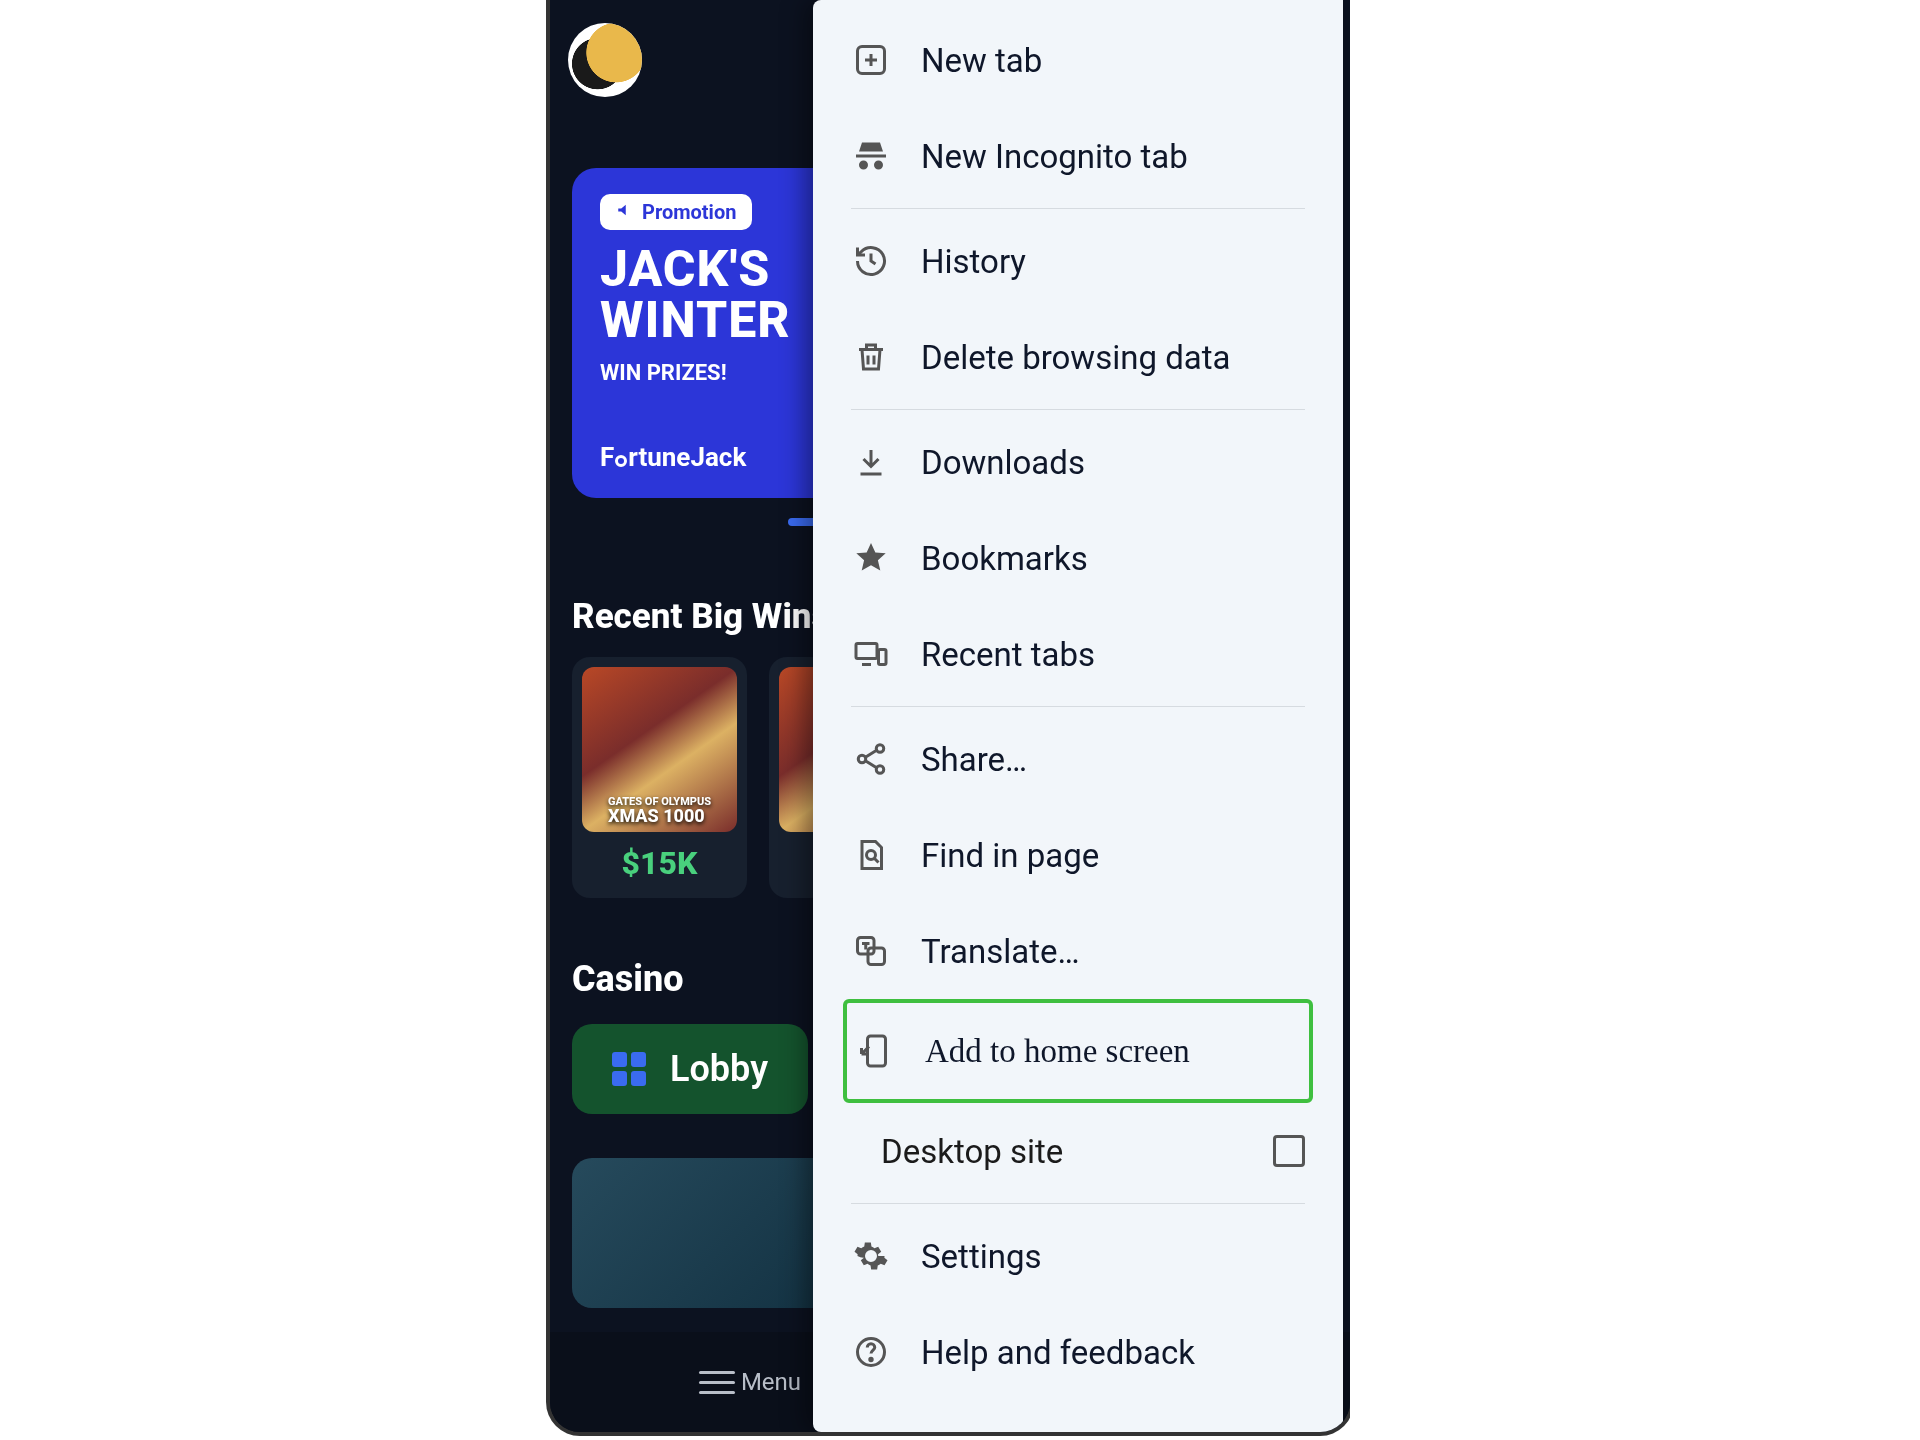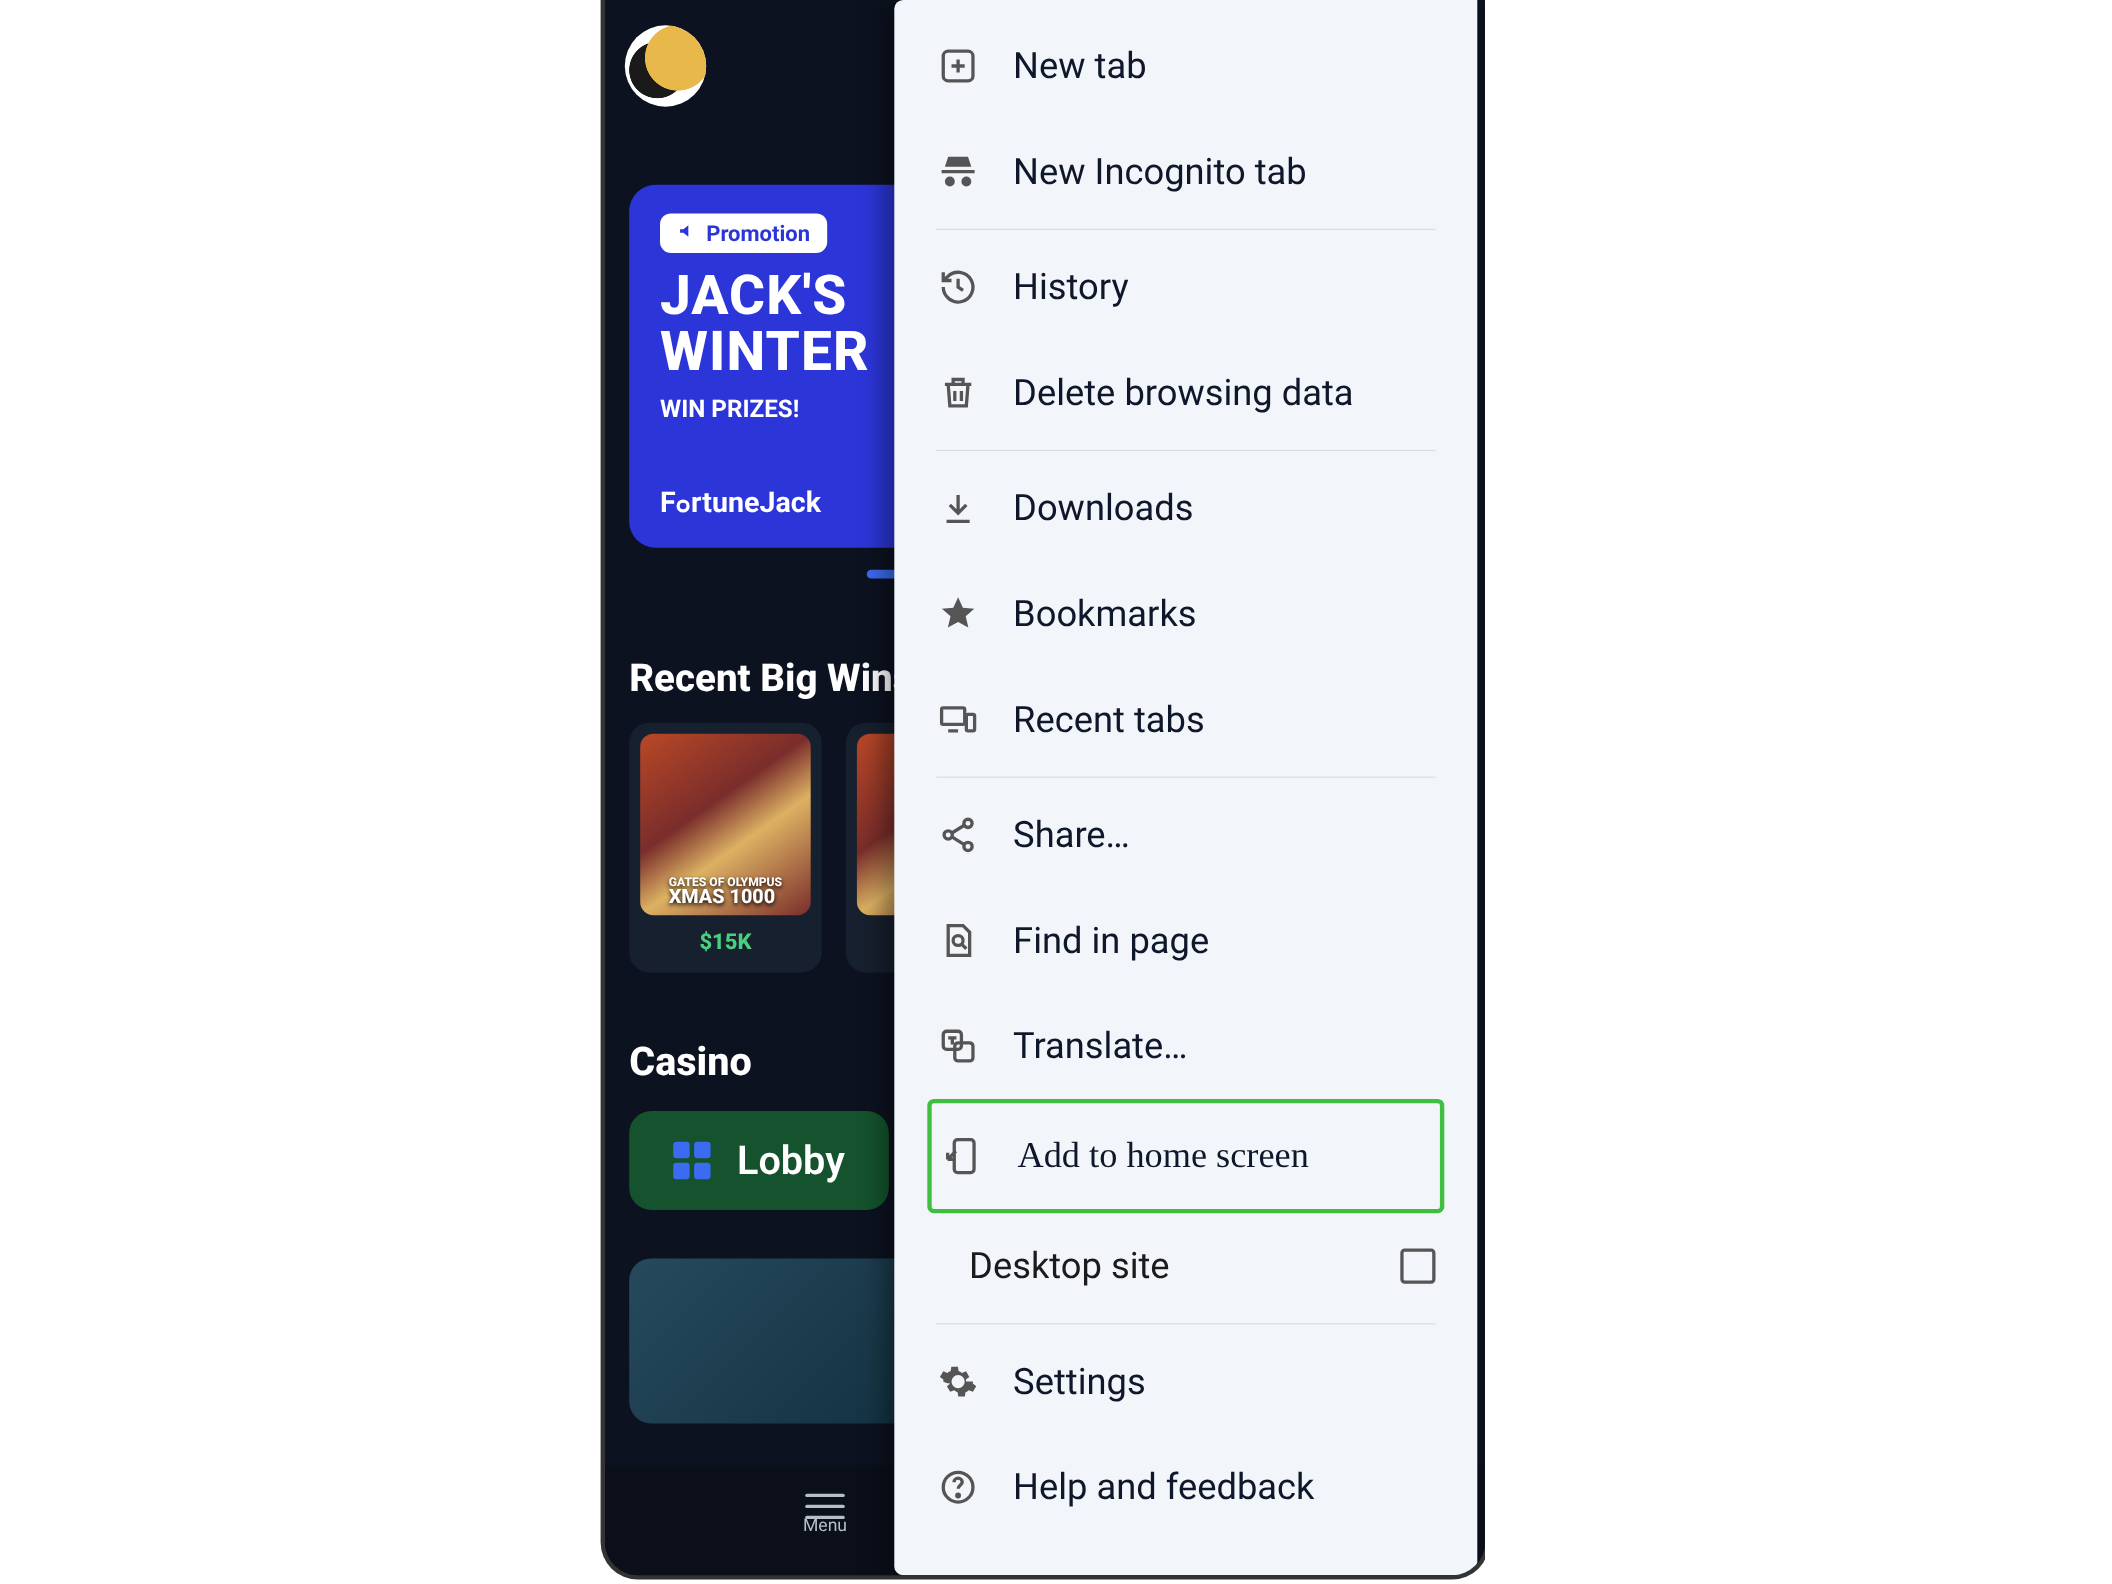--- a/index.html
+++ b/index.html
@@ -128,21 +128,21 @@
     align-items:flex-end;
     justify-content:center;
   }
   .win-thumb-label{
     color:#fff;font-weight:800;font-size:18px;
     text-shadow:0 2px 4px #000;
     line-height:1.05;
     padding-bottom:6px;
     text-align:left;
   }
-  .win-amount{color:#49d07d;font-size:20px;font-weight:800;margin-top:12px;}
+  .win-amount{color:#49d07d;font-size:32px;font-weight:800;margin-top:12px;}
   .casino-title{color:#fff;font-size:36px;font-weight:800;margin:60px 22px 24px;}
   .lobby-chip{
     margin:0 22px;
     background:#14532d;
     border-radius:20px;
     display:inline-flex;
     align-items:center;
     gap:24px;
     padding:24px 40px;
     color:#fff;font-size:36px;font-weight:600;
@@ -158,21 +158,21 @@
     border-radius:20px;
     background:linear-gradient(135deg,#264a5c,#0d2a3a 60%,#1a3545);
     position:relative;overflow:hidden;
   }
   .bottom-nav{
     position:absolute;left:0;right:0;bottom:0;height:100px;
     background:#0a0f1a;
     display:flex;
   }
   .nav-item{
-    flex:1;display:flex;flex-direction:column;align-items:center;justify-content:center;color:#b8bec8;font-size:16px;gap:6px;
+    flex:1;display:flex;align-items:center;justify-content:center;color:#b8bec8;font-size:24px;gap:6px;
   }
   .hamburger{width:36px;height:3px;background:#b8bec8;border-radius:2px;position:relative;}
   .hamburger::before,.hamburger::after{content:"";position:absolute;left:0;width:36px;height:3px;background:#b8bec8;border-radius:2px;}
   .hamburger::before{top:-10px;}
   .hamburger::after{top:10px;}
   
   .menu{
     position:absolute;
     left:263px;
     top:0;

